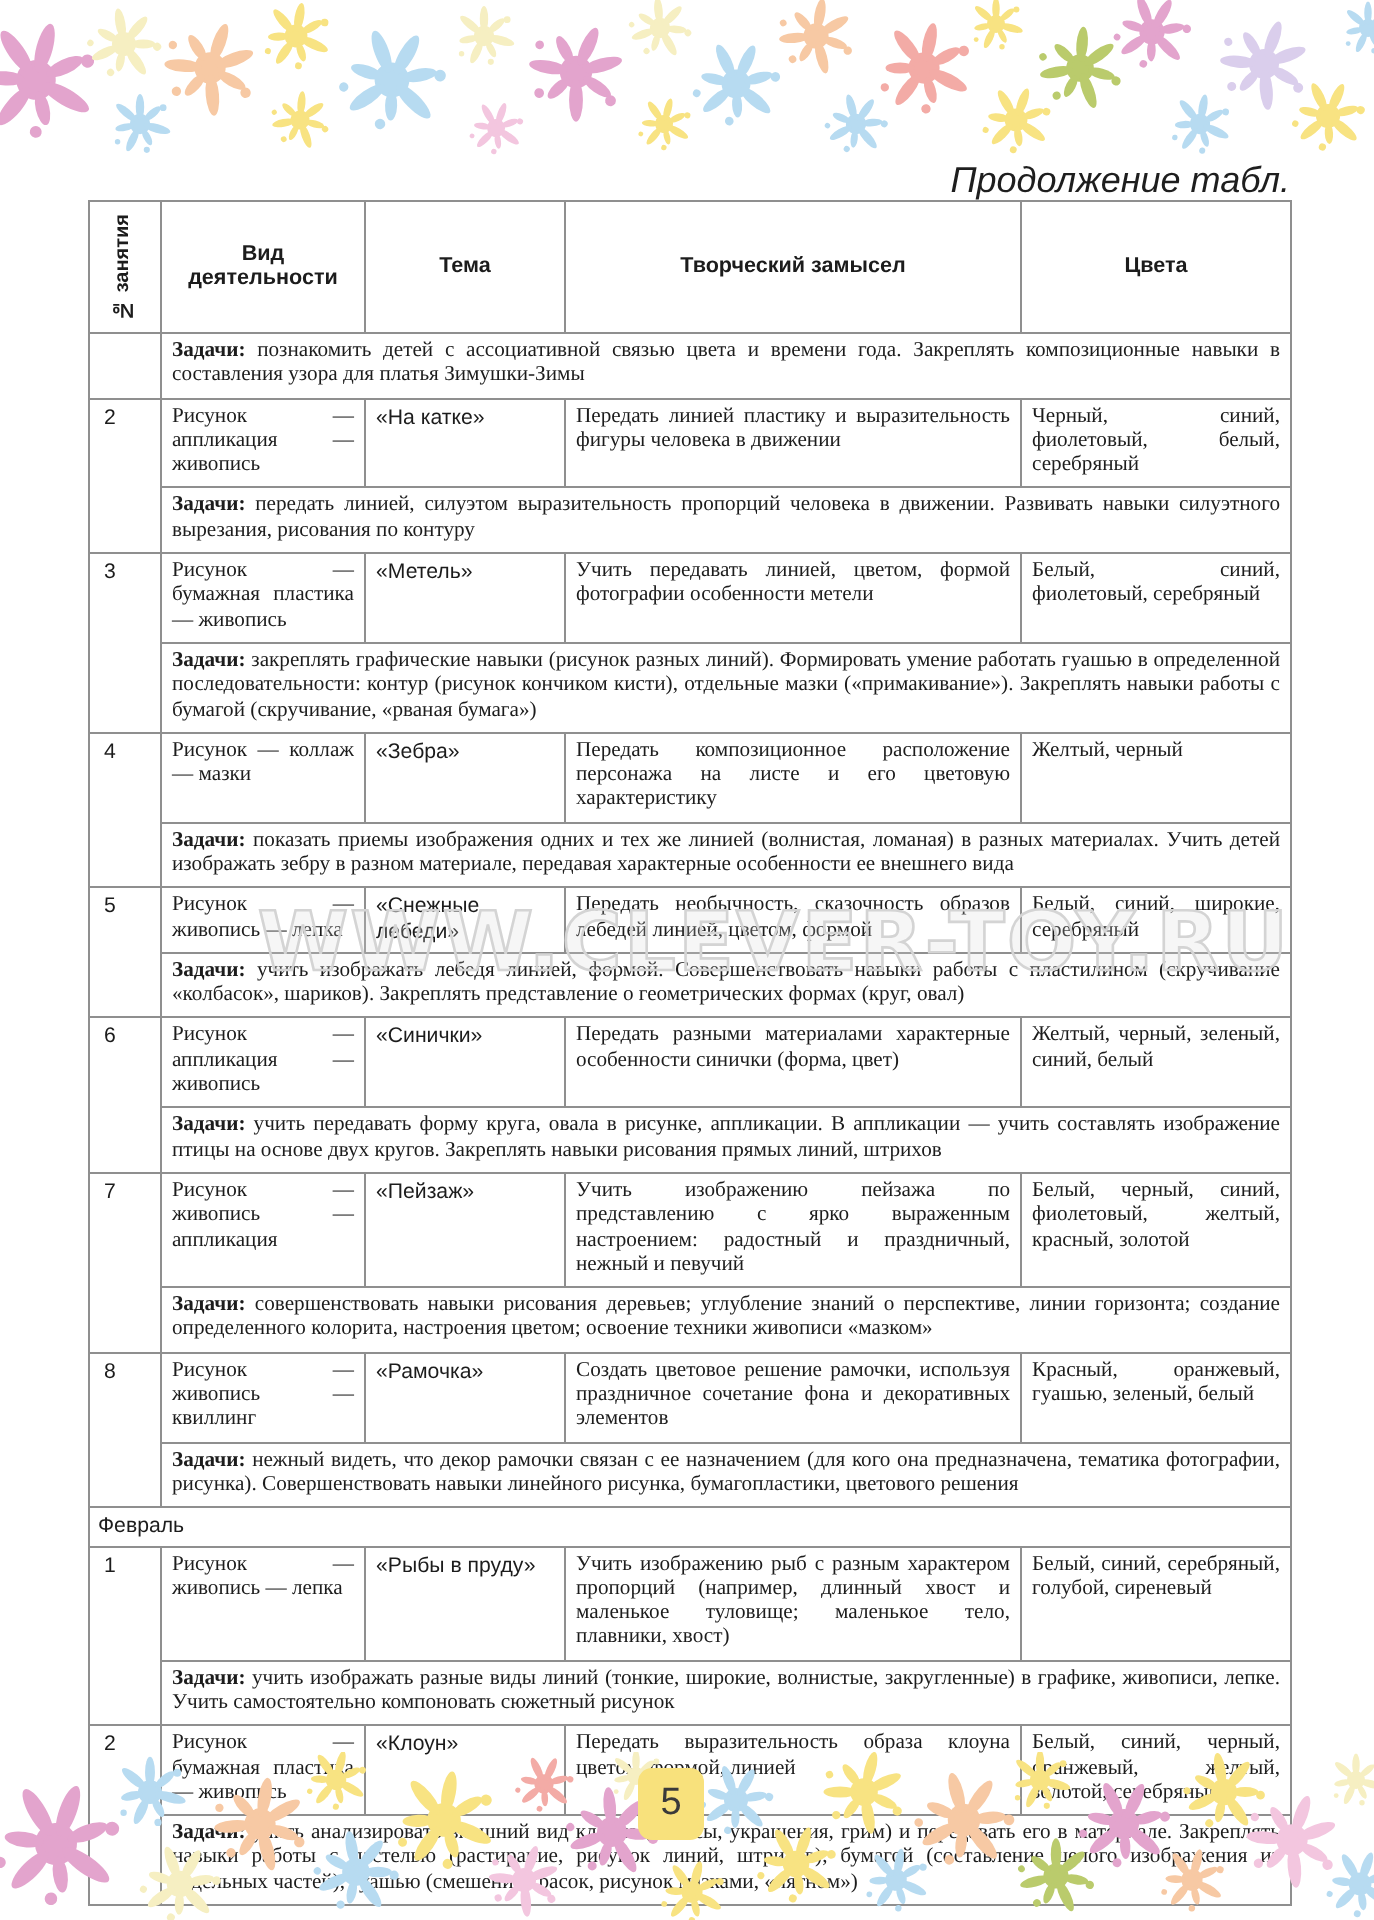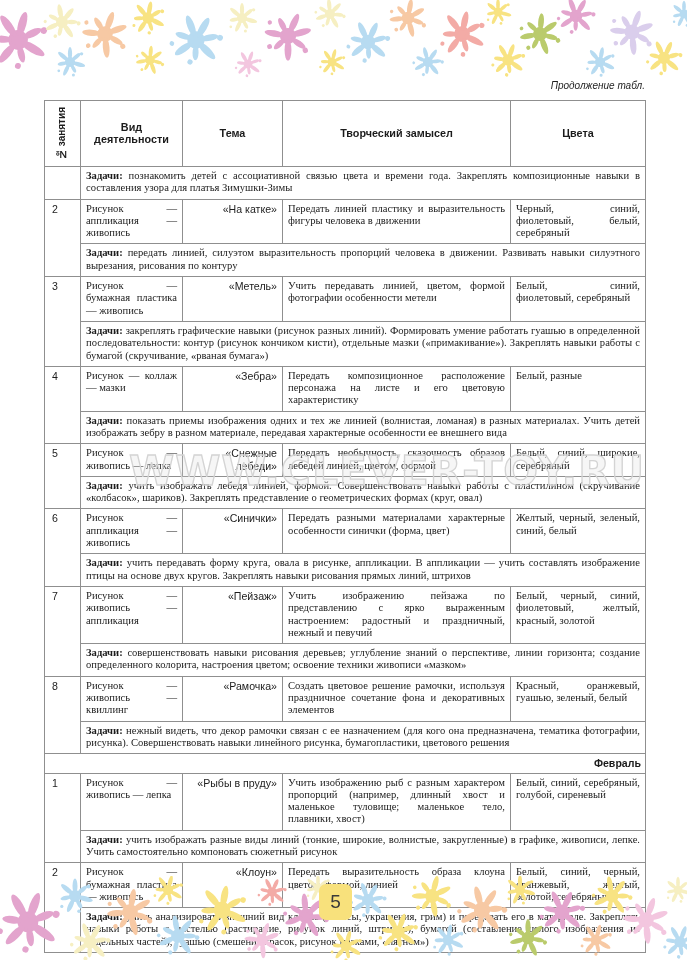--- a/index.html
+++ b/index.html
@@ -9,40 +9,40 @@
   }
   .band{position:absolute;left:0;width:687px;pointer-events:none;}
   .band-top{top:0;height:80px;}
   .band-bottom{bottom:0;height:84px;}
   .c1{color:#E3A4CD}.c2{color:#F3C6DF}.c3{color:#B7DBF1}
   .c4{color:#F8E382}.c5{color:#F6EFC2}.c6{color:#F7C9A4}
   .c7{color:#F3ABA6}.c8{color:#BACB6C}.c9{color:#DACEEC}
 
   .continuation{
     position:absolute;top:80px;left:44px;width:601px;text-align:right;
-    font-style:italic;font-size:10px;color:#1e1e1e;
+    font-style:italic;font-size:18px;color:#1e1e1e;
   }
   .table-wrap{position:absolute;top:100px;left:44px;width:601px;}
   table{border-collapse:collapse;width:100%;table-layout:fixed;}
   td,th{
     border:1px solid #8f8f8f;vertical-align:top;
     font-size:10.6px;line-height:12.3px;color:#1c1c1c;
     padding:3px 5px 4px;word-wrap:break-word;
     hyphens:auto;-webkit-hyphens:auto;
   }
   th{vertical-align:middle;text-align:center;font-weight:bold;
      font-size:10.8px;line-height:12.5px;padding:6px 3px;height:44px;}
   .vert{
     writing-mode:vertical-rl;transform:rotate(180deg);
     white-space:nowrap;margin:0 auto;font-weight:bold;font-size:10px;
   }
   .c-num{text-align:left;padding-left:7px;}
   .c-act,.c-idea,.c-colors,.c-tasks{text-align:justify;font-family:Liberation Serif, serif;}
-  .c-theme{text-align:right;}
-  .c-month{text-align:right;font-weight:bold;padding:3px 4px;}
+  .c-theme{text-align:left;}
+  .c-month{text-align:left;font-weight:normal;padding:3px 4px;}
   .c-tasks b{font-weight:bold;}
 
   .watermark{
     position:absolute;top:447px;left:98px;width:578px;z-index:5;
     text-align:center;font-family:"DejaVu Sans",sans-serif;
     font-size:41px;font-weight:bold;letter-spacing:1px;
     color:rgba(214,214,214,0.22);
     -webkit-text-stroke:1.3px #d4d4d4;
     pointer-events:none;white-space:nowrap;
   }
@@ -147,21 +147,21 @@
   </tr>
   <tr>
     <td class="c-tasks" colspan="4"><b>Задачи:</b> <span>закреплять графические навыки (рисунок разных линий). Формировать умение работать гуашью в определенной последовательности: контур (рисунок кончиком кисти), отдельные мазки («примакивание»). Закреплять навыки работы с бумагой (скручивание, «рваная бумага»)</span></td>
   </tr>
 
   <tr>
     <td class="c-num" rowspan="2">4</td>
     <td class="c-act">Рисунок — коллаж — мазки</td>
     <td class="c-theme">«Зебра»</td>
     <td class="c-idea">Передать композиционное расположение персонажа на листе и его цветовую характеристику</td>
-    <td class="c-colors">Белый, разные</td>
+    <td class="c-colors">Желтый, черный</td>
   </tr>
   <tr>
     <td class="c-tasks" colspan="4"><b>Задачи:</b> <span>показать приемы изображения одних и тех же линией (волнистая, ломаная) в разных материалах. Учить детей изображать зебру в разном материале, передавая характерные особенности ее внешнего вида</span></td>
   </tr>
 
   <tr>
     <td class="c-num" rowspan="2">5</td>
     <td class="c-act">Рисунок — живопись — лепка</td>
     <td class="c-theme">«Снежные лебеди»</td>
     <td class="c-idea">Передать необычность, сказочность образов лебедей линией, цветом, формой</td>

